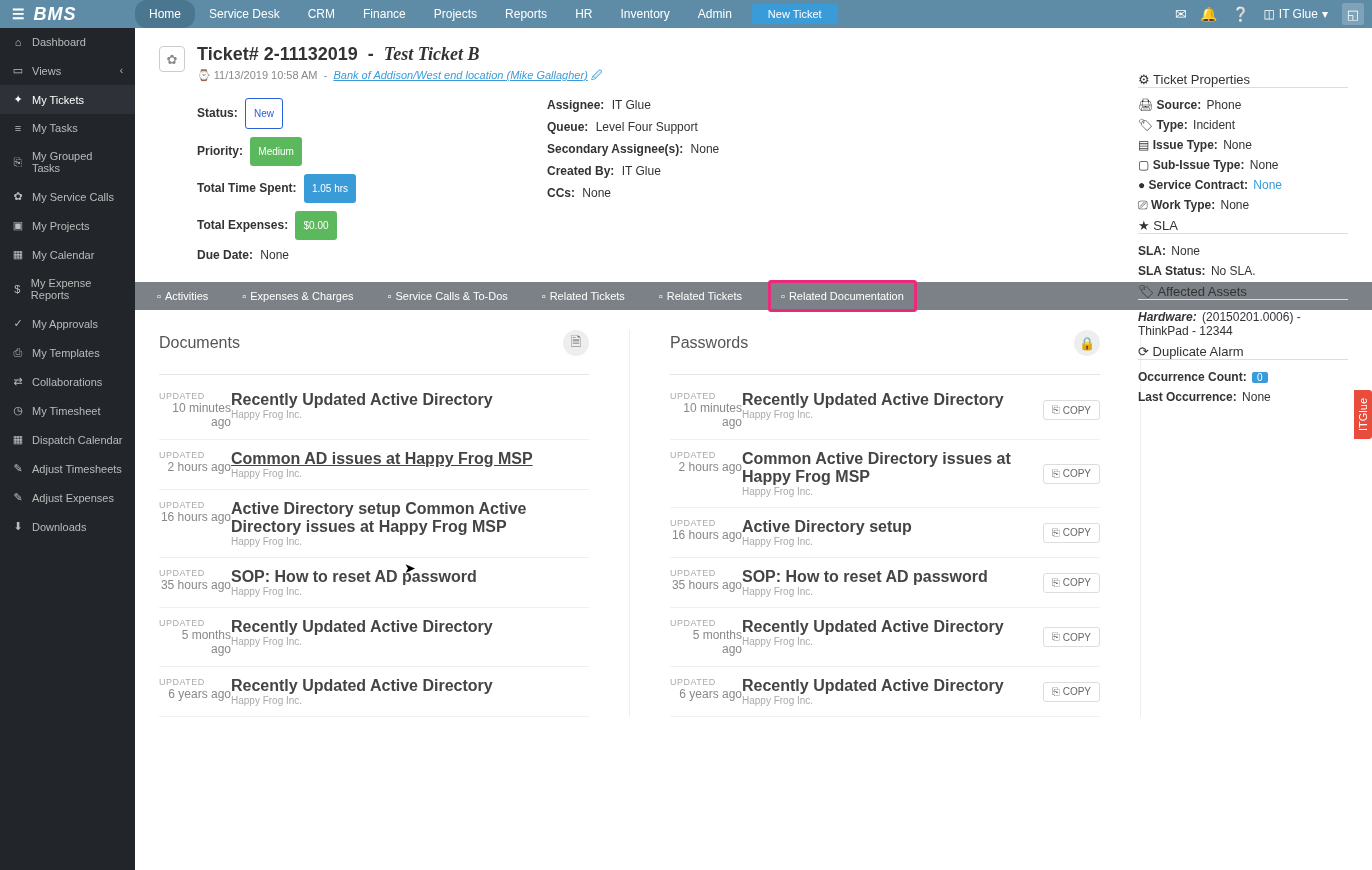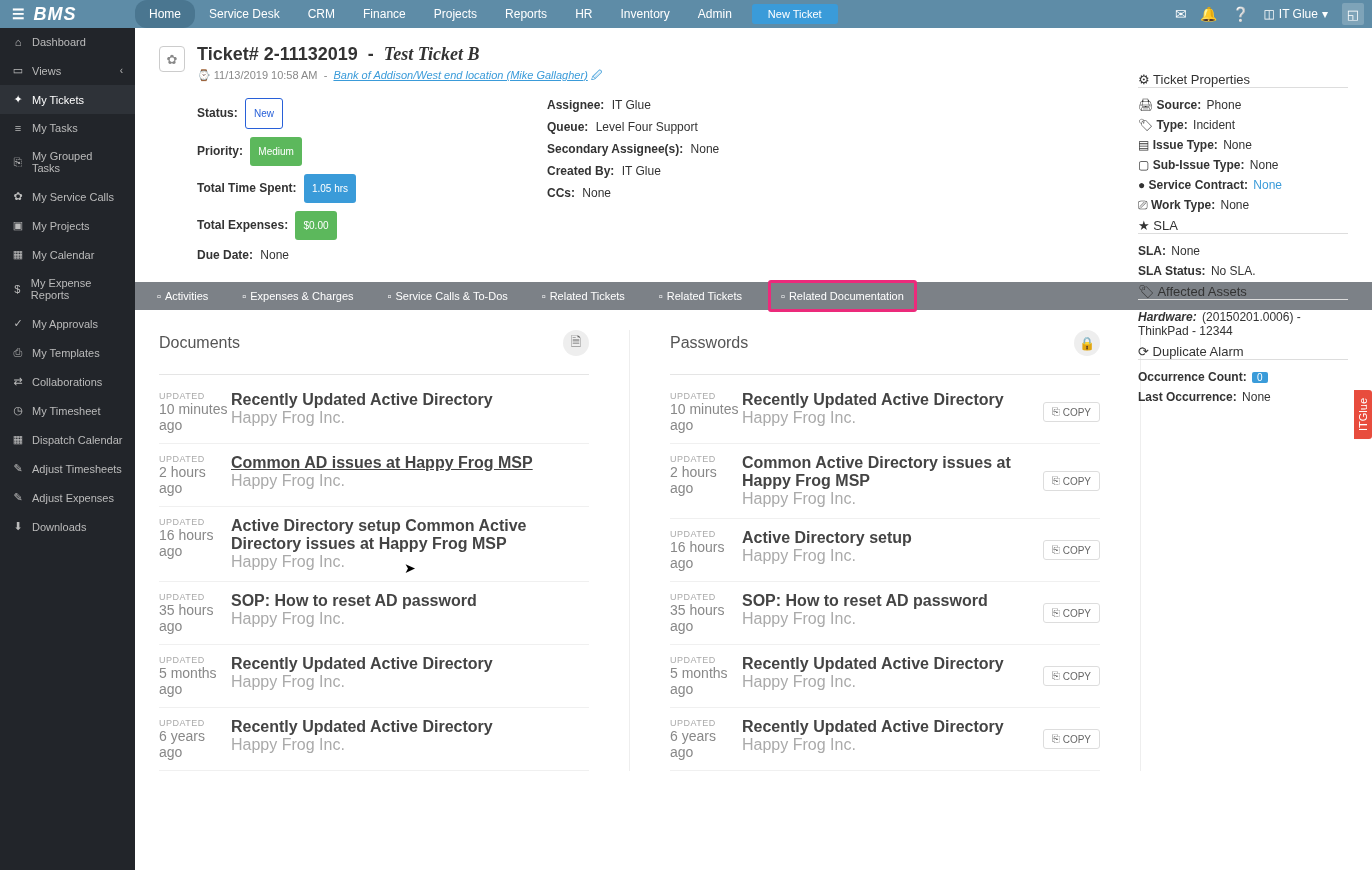--- a/index.html
+++ b/index.html
@@ -59,25 +59,25 @@
 .tabs-bar .tab.active-highlight { border: 3px solid #ec2a7b; border-radius: 3px; background: #7c8187; padding: 4px 10px; height: 32px; margin: -2px 0;}
 
 .docs-area { display: flex; padding: 20px 24px; gap: 30px; background:#fff;}
 .panel { flex: 1; max-width: 430px;}
 .panel-h { display: flex; align-items: center; justify-content: space-between; border-bottom: 1px solid #e5e5e5; padding-bottom: 18px; margin-bottom: 6px; }
 .panel-h .title { font-size: 16px; color: #555; }
 .panel-h .hicon { width: 26px; height: 26px; border-radius: 50%; background: #eee; display: flex; align-items: center; justify-content: center; color: #666; font-size: 13px; }
 .doc-item { display: flex; padding: 10px 0; border-bottom: 1px solid #f0f0f0; align-items:flex-start;}
 .doc-item .meta { width: 72px; flex-shrink:0;}
 .doc-item .meta .lbl { font-size: 9px; color: #aaa; letter-spacing: 0.5px; }
-.doc-item .meta .time { font-size: 14px; color: #888; }
+.doc-item .meta .time { font-size: 12px; color: #888; text-align: right; }
 .doc-item .body { flex: 1; }
 .doc-item .body .dtitle { font-size: 16px; font-weight: 600; color: #444; }
 .doc-item .body .dtitle.underline { text-decoration: underline; }
-.doc-item .body .dorg { font-size: 16px; color: #aaa; }
+.doc-item .body .dorg { font-size: 10px; color: #aaa; }
 .doc-item .copy { border: 1px solid #ddd; border-radius: 3px; padding: 3px 8px; font-size: 10px; color: #666; cursor: pointer; background:#fff; display:flex; align-items:center; gap:3px; align-self:center;}
 
 .vtab { position: fixed; right: 0; top: 390px; background: #e84c3d; color: #fff; writing-mode: vertical-rl; padding: 8px 3px; font-size: 11px; border-radius: 3px 0 0 3px; cursor: pointer; transform: rotate(180deg);}
 
 .cursor-arrow { position: fixed; top: 560px; left: 404px; font-size: 14px; color: #000; pointer-events:none; z-index:200;}
 </style>
 </head>
 <body>
 
 <div class="topbar">

